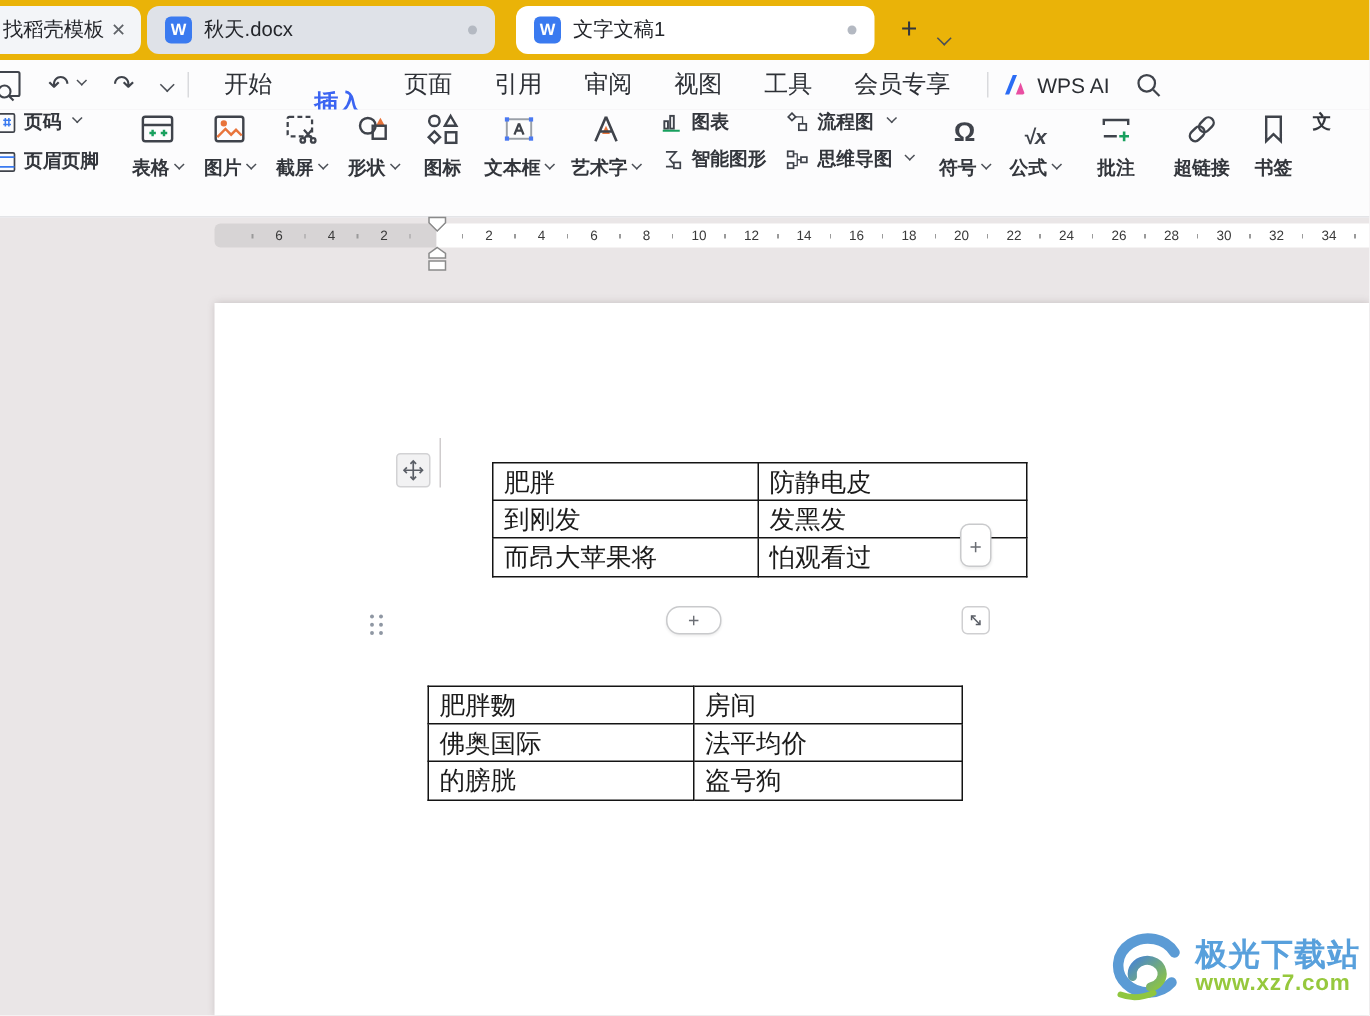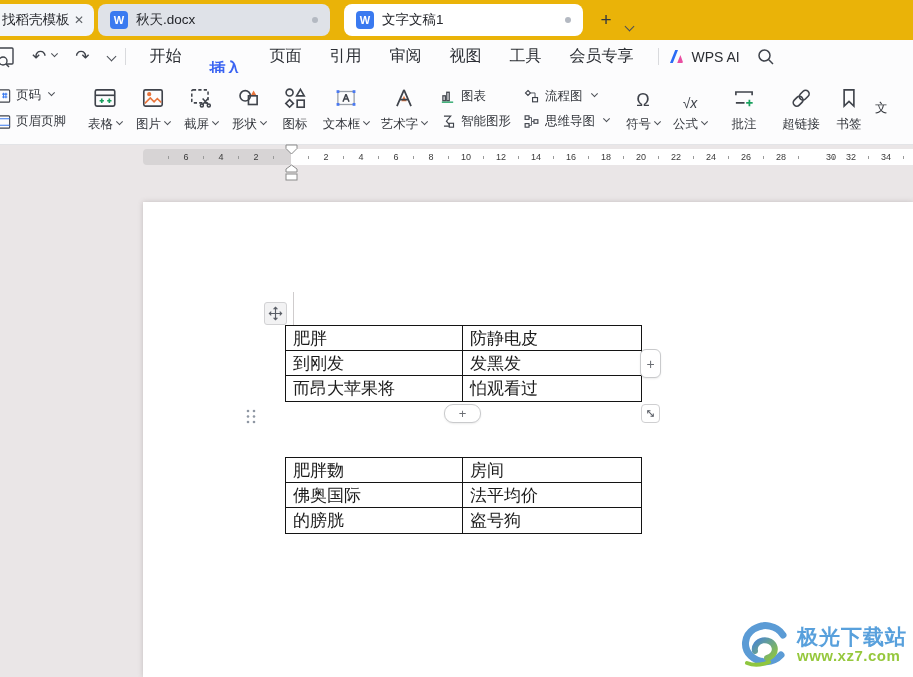--- a/index.html
+++ b/index.html
@@ -27,21 +27,21 @@
   .qicon { display:flex; align-items:center; justify-content:center; color:#3f434b; }
   .preview-clip { width:24px; overflow:hidden; margin-left:-4px; }
   .glyph-btn { font-size:17px; color:#3f434b; line-height:1; padding:0 2px; }
   .vsep { width:1px; height:17px; background:#d9dadd; margin:0 10px; }
   .menu-item { font-size:16px; color:#2d3036; padding:0 14px; height:33px; display:flex; align-items:center; position:relative; cursor:default;font-family:Liberation Serif, serif; }
   .menu-item.active { color:#3b64f2; font-weight:bold;margin-top:25px; }
   .menu-underline { position:absolute; left:50%; transform:translateX(-50%); bottom:0; width:28px; height:3px; border-radius:2px; background:#3b64f2; }
   .wpsai { display:flex; align-items:center; gap:6px; font-size:14px; color:#2b2e33; }
 
   
-  .toolbar { position:absolute; left:0; top:73px; width:913px; height:72px; background:#fcfcfd; border-bottom:1px solid #e3e4e7; display:flex; align-items:center; }
+  .toolbar { position:absolute; left:0; top:73px; width:913px; height:72px; background:#fcfcfd; border-bottom:1px solid #e3e4e7; display:flex; align-items:flex-start;font-weight:bold; }
   .tb-side { width:76px; display:flex; flex-direction:column; justify-content:center; gap:9px; overflow:hidden; }
   .tb-side-row { display:flex; align-items:center; gap:4px; font-size:12.5px; color:#33363c; margin-left:-3px; white-space:nowrap; }
   .tb-div { width:1px; background:#e4e5e8; margin:9px 2px; flex:0 0 auto; }
   .tb-btn { display:flex; flex-direction:column; align-items:center; justify-content:center; gap:5px; flex:0 0 auto; cursor:default; }
   .tb-btn .lbl { font-size:12.5px; color:#33363c; display:flex; align-items:center; white-space:nowrap; }
   .tb-stack { display:flex; flex-direction:column; justify-content:center; gap:8px; flex:0 0 auto; }
   .tb-srow { display:flex; align-items:center; gap:5px; font-size:12.5px; color:#33363c; white-space:nowrap; }
   .glyph-ic { font-size:18px; color:#3f434b; height:26px; display:flex; align-items:flex-end; justify-content:center; }
   .glyph-ic.fx { font-size:14px; font-style:italic; }
   .partial-clip { width:18px; overflow:hidden; display:flex; align-items:center; font-size:12.5px; color:#33363c; }
@@ -54,21 +54,21 @@
   .rnum { position:absolute; top:0; transform:translateX(-50%); font-size:9px; line-height:16px; color:#3a3a3a; }
 
   .indent-marker { position:absolute; }
 
   
   .page { position:absolute; left:143px; top:202px; width:770px; height:475px; background:#fff; box-shadow:0 0 5px rgba(110,95,95,.3); }
   .guide-line { position:absolute; left:293px; top:292px; width:1px; height:33px; background:#cfcccd; }
   .move-handle { position:absolute; left:264px; top:302px; width:23px; height:23px; background:#f2f2f3; border:1px solid #d2d2d4; border-radius:3px; display:flex; align-items:center; justify-content:center; }
   .doc-table { position:absolute; left:285px; border-collapse:collapse; table-layout:fixed; width:356px; }
   .doc-table td { border:1.5px solid #141414; height:25.2px; padding:0 0 0 7px; font-family:"Liberation Serif","DejaVu Serif",serif; font-size:17px; color:#1b1b1b; vertical-align:middle; white-space:nowrap; overflow:hidden; }
-  .t1 { top:325px; }
+  .t1 { top:308px;margin-left:43px; }
   .t2 { top:431px;margin-top:26px; }
   .addcol-btn { position:absolute; left:640px; top:349px; width:21px; height:29px; background:#fff; border:1px solid #c9cacc; border-radius:6px; color:#6b6e74; font-size:14px; display:flex; align-items:center; justify-content:center; box-shadow:0 1px 2px rgba(0,0,0,.08); }
   .addrow-btn { position:absolute; left:444px; top:404px; width:37px; height:19px; background:#fff; border:1px solid #c9cacc; border-radius:9px; color:#6b6e74; font-size:13px; display:flex; align-items:center; justify-content:center; box-shadow:0 1px 2px rgba(0,0,0,.08); }
   .resize-handle { position:absolute; left:641px; top:404px; width:19px; height:19px; background:#fff; border:1px solid #cfcfd1; border-radius:4px; display:flex; align-items:center; justify-content:center; }
   .drag-dots { position:absolute; left:245px; top:408px; }
 
   
   .watermark { position:absolute; right:6px; bottom:8px; display:flex; align-items:center; gap:6px; }
   .wm-text { display:flex; flex-direction:column; line-height:1.1; }
   .wm-title { font-size:21px; font-weight:bold; color:#58a0dc; letter-spacing:1px; }
@@ -390,21 +390,21 @@
     <span class="rnum" style="left:175px">10</span>
     <span class="rnum" style="left:210px">12</span>
     <span class="rnum" style="left:245px">14</span>
     <span class="rnum" style="left:280px">16</span>
     <span class="rnum" style="left:315px">18</span>
     <span class="rnum" style="left:350px">20</span>
     <span class="rnum" style="left:385px">22</span>
     <span class="rnum" style="left:420px">24</span>
     <span class="rnum" style="left:455px">26</span>
     <span class="rnum" style="left:490px">28</span>
-    <span class="rnum" style="left:540px">30</span>
+    <span class="rnum" style="left:525px">30</span>
     <span class="rnum" style="left:560px">32</span>
     <span class="rnum" style="left:595px">34</span>
   </div>
 </div>
 <svg class="indent-marker" style="left:285px; top:144px" width="13" height="11">
     <polygon points="1,1 12,1 12,4.5 6.5,10 1,4.5" fill="#fff" stroke="#8a8a8a"></polygon>
   </svg>
 <svg class="indent-marker" style="left:285px; top:164px" width="13" height="9">
     <polygon points="6.5,1 12,5 12,8 1,8 1,5" fill="#fff" stroke="#8a8a8a"></polygon>
   </svg>

